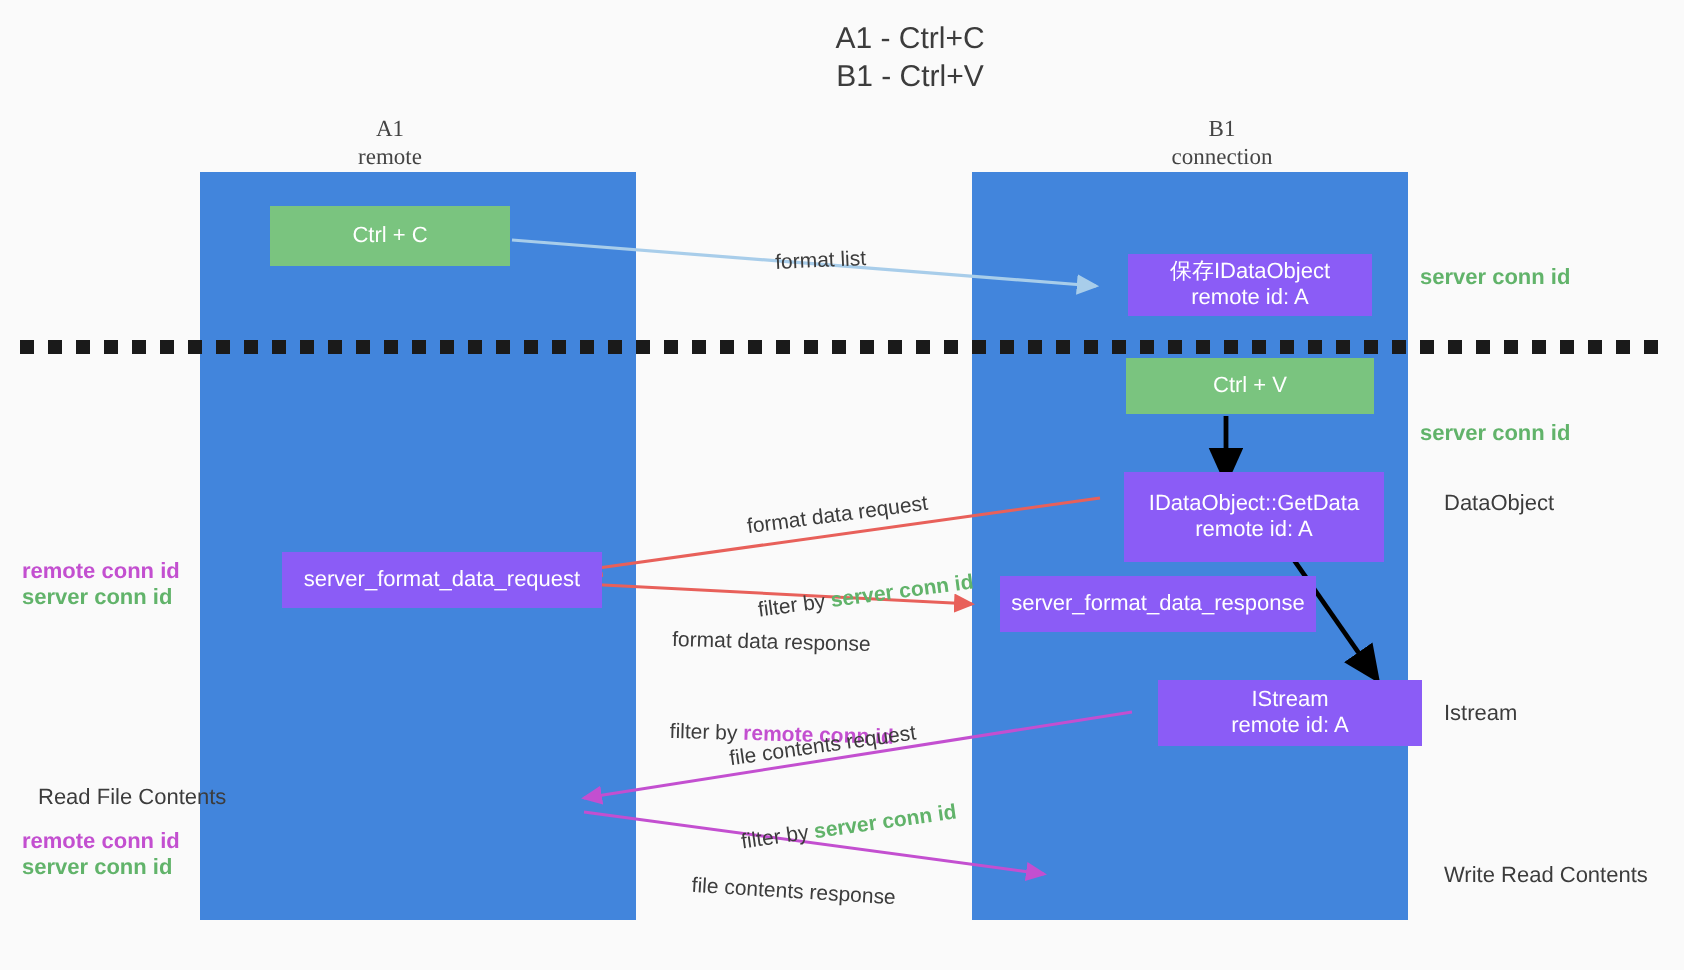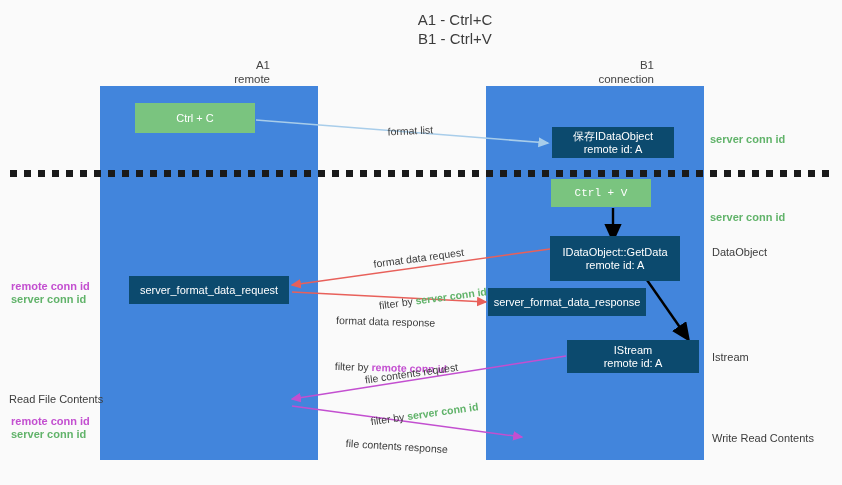--- a/index.html
+++ b/index.html
@@ -26,25 +26,26 @@
     font-size: 15px;
     color: #3c3c3c;
     line-height: 19px;
     white-space: pre;
     padding-left: 34px;
   }
 
   
   .col-header {
     position: absolute;
-    text-align: right;
+    text-align: center;
     font-size: 11.5px;
     color: #444;
     line-height: 14px;
     white-space: pre;
+    font-family: Liberation Serif, serif;
   }
 
   
   .lane {
     position: absolute;
     background: #4285dc;
   }
 
   
   .box {
@@ -53,21 +54,21 @@
     align-items: center;
     justify-content: center;
     text-align: center;
     color: #ffffff;
     font-size: 11px;
     line-height: 13px;
     white-space: pre;
     box-sizing: border-box;
   }
   .box.green { background: #7ac47f; }
-  .box.orange { background: #0c4a6e; }
+  .box.orange { background: #8b5cf6; margin-left: 12px; }
 
   
   .dash-line {
     position: absolute;
     left: 10px;
     top: 170px;
     width: 822px;
     height: 7px;
     background: repeating-linear-gradient(
       to right,
@@ -76,21 +77,21 @@
     );
   }
 
   
   .annot {
     position: absolute;
     font-size: 11px;
     line-height: 14px;
     white-space: pre;
   }
-  .annot.plain { color: #3c3c3c; }
+  .annot.plain { color: #3c3c3c; margin-left: 10px; }
   .annot.green-t { color: #61b36a; font-weight: bold; }
   .annot.magenta-t { color: #c34fd0; font-weight: bold; }
 
   
   .edge-label {
     position: absolute;
     font-size: 10.5px;
     line-height: 14px;
     color: #3c3c3c;
     white-space: pre;
@@ -110,21 +111,21 @@
 </head>
 <body>
 
 <div id="canvas">
 
   <div class="title">A1 - Ctrl+C
 B1 - Ctrl+V</div>
 
   <div class="col-header" style="left:120px; top:58px; width:150px;">A1
 remote</div>
-  <div class="col-header" style="left:504px; top:58px; width:150px;">B1
+  <div class="col-header" style="left:536px; top:58px; width:150px;">B1
 connection</div>
 
   <div class="lane" style="left:100px; top:86px; width:218px; height:374px;"></div>
   <div class="lane" style="left:486px; top:86px; width:218px; height:374px;"></div>
 
   <svg class="overlay">
     <defs>
       <marker id="arrow-blue" markerWidth="7" markerHeight="7" refX="6" refY="3.2" orient="auto">
         <path d="M0,0 L7,3.2 L0,6.4 z" fill="#a8cdea"></path>
       </marker>
@@ -155,21 +156,21 @@
   </svg>
 
   <div class="box green" style="left:135px; top:103px; width:120px; height:30px;">Ctrl + C</div>
 
   <div class="box orange" style="left:129px; top:276px; width:160px; height:28px;">server_format_data_request</div>
 
 
   <div class="box orange" style="left:552px; top:127px; width:122px; height:31px;">保存IDataObject
 remote id: A</div>
 
-  <div class="box green" style="left:551px; top:179px; width:100px; height:28px;font-family:Liberation Mono, monospace;">Ctrl + V</div>
+  <div class="box green" style="left:563px; top:179px; width:124px; height:28px;">Ctrl + V</div>
 
   <div class="box orange" style="left:550px; top:236px; width:130px; height:45px;">IDataObject::GetData
 remote id: A</div>
 
   <div class="box orange" style="left:488px; top:288px; width:158px; height:28px;">server_format_data_response</div>
 
   <div class="box orange" style="left:567px; top:340px; width:132px; height:33px;">IStream
 remote id: A</div>
 
 

